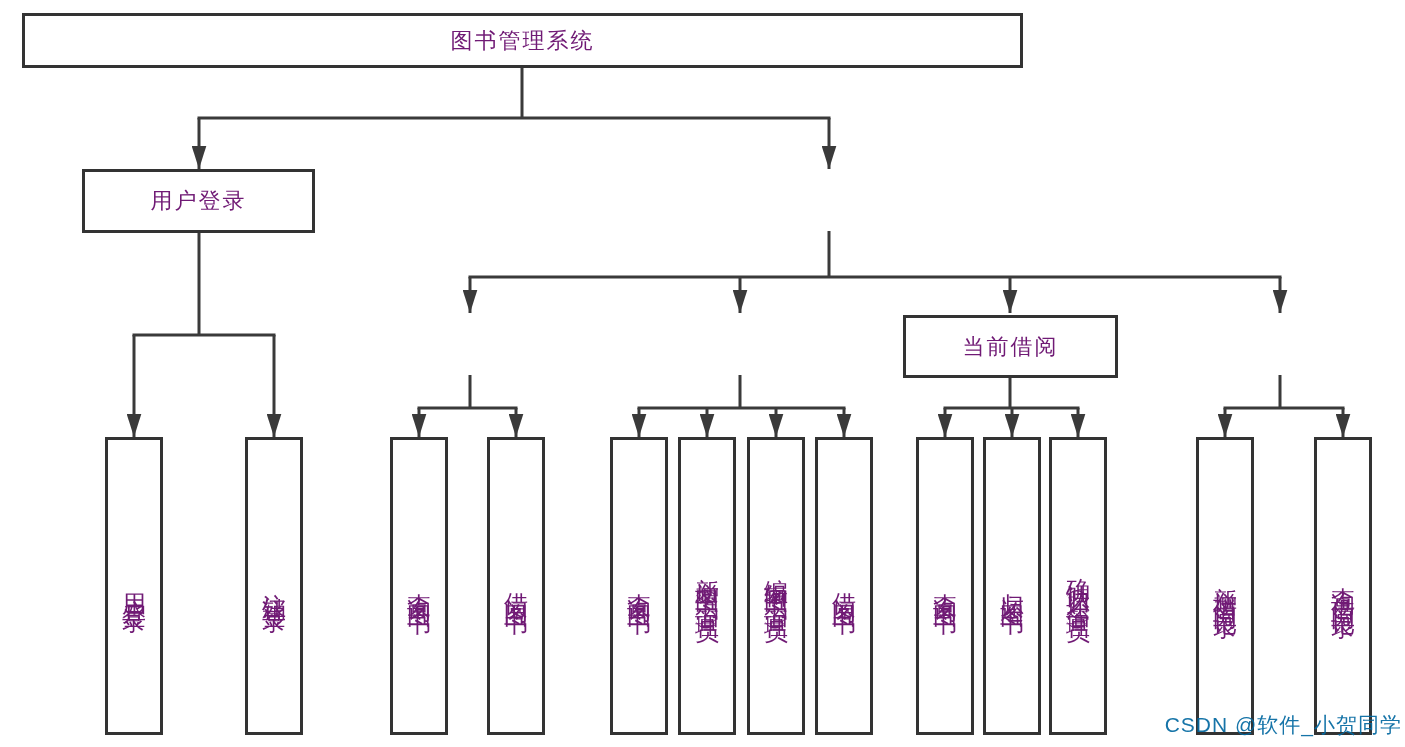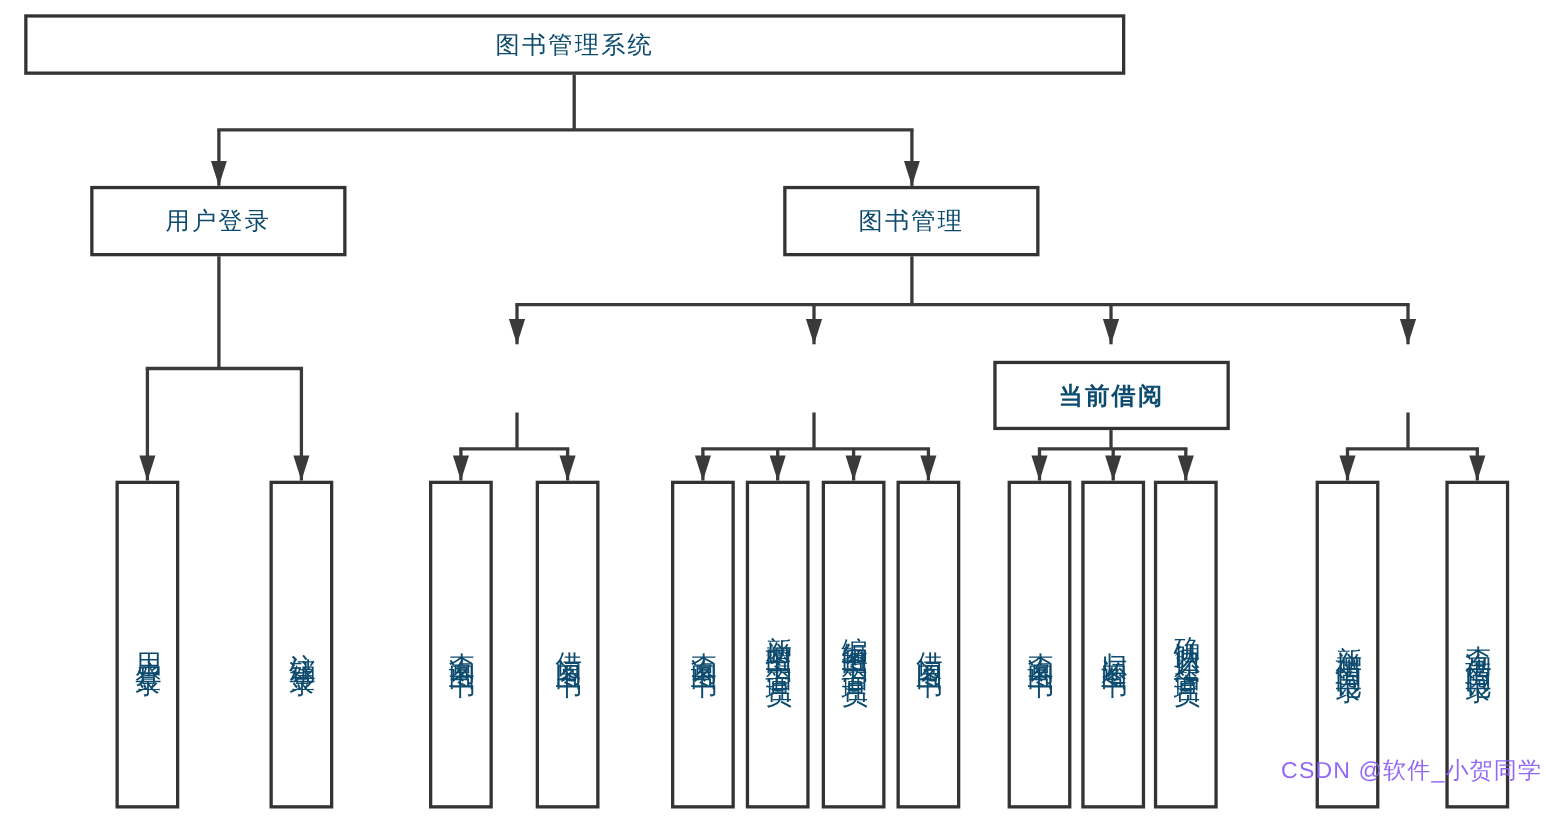--- a/index.html
+++ b/index.html
@@ -9,41 +9,41 @@
     background:#ffffff;
     font-family:"Liberation Sans","DejaVu Sans",sans-serif;
     overflow:hidden;
   }
   #wires{position:absolute;left:0;top:0;z-index:1;}
   .node{
     position:absolute;
     box-sizing:border-box;
     background:#ffffff;
     border:3px solid #333333;
-    color:#0c4a6e;
+    color:#701a75;
     display:flex;align-items:center;justify-content:center;
     z-index:2;
   }
   .hnode{font-size:22px;letter-spacing:2px;}
   .vnode{width:58px;height:298px;top:437px;}
   .vnode .vtxt{
     writing-mode:vertical-rl;
     text-orientation:mixed;
     font-size:24px;
     line-height:1;
     letter-spacing:6px;
     white-space:nowrap;
   }
   .level4{ }
   #watermark{
     position:absolute;
-    right:3px;top:686px;
+    right:3px;top:711px;
     z-index:3;
     font-size:21px;
-    color:#8b5cf6;
+    color:#0369a1;
     opacity:0.92;
     letter-spacing:1px;
     white-space:nowrap;
   }
 </style>
 </head>
 <body>
 
 <div id="stage">
 
@@ -104,25 +104,22 @@
     </g>
   </svg>
 
   <div class="node hnode" style="left:22px;top:13px;width:1001px;height:55px;">
     <span>图书管理系统</span>
   </div>
 
   <div class="node hnode" style="left:82px;top:169px;width:233px;height:64px;">
     <span>用户登录</span>
   </div>
-  <div class="node hnode" style="left:712px;top:169px;width:233px;height:64px;">
-    <span>图书管理</span>
-  </div>
 
-  <div class="node hnode" style="left:903px;top:328px;width:215px;height:63px;font-weight:bold;">
+  <div class="node hnode" style="left:903px;top:315px;width:215px;height:63px;">
     <span>当前借阅</span>
   </div>
 
   <div class="node vnode level4" style="left:105px;">
     <span class="vtxt">用户登录</span>
   </div>
   <div class="node vnode level4" style="left:245px;">
     <span class="vtxt">注销登录</span>
   </div>
 

